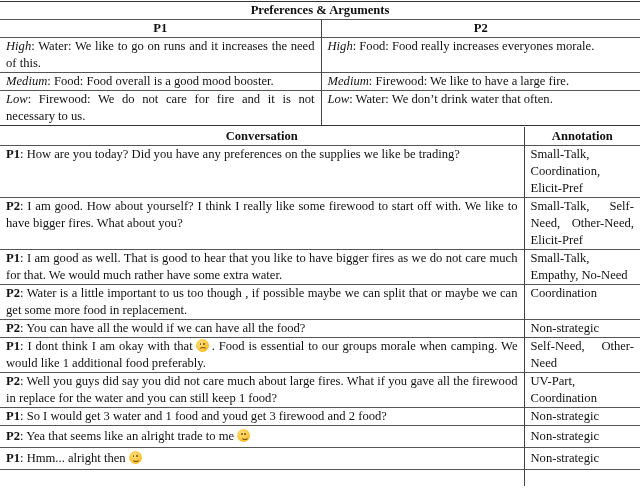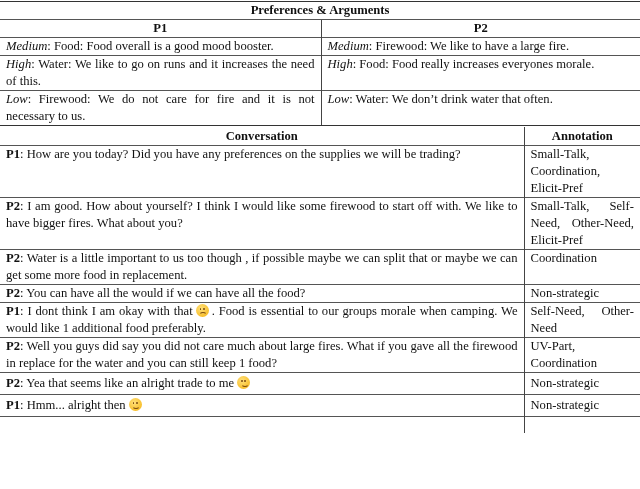--- a/index.html
+++ b/index.html
@@ -56,70 +56,78 @@
     </colgroup>
   <tbody>
       <tr class="title-row rule-heavy">
     <th colspan="2" class="rule-heavy">Preferences &amp; Arguments</th>
   </tr>
   <tr class="head-row">
     <th class="rule-light">P1</th>
     <th class="rule-light vdiv">P2</th>
   </tr>
   <tr>
+    <td class="rule-light" style="height:33px"><span class="lvl">High</span><span>: Water: We like to go on runs and it increases the need of this.</span></td>
+    <td class="rule-light vdiv"><span class="lvl">High</span><span>: Food: Food really increases everyones morale.</span></td>
+  </tr>
+  <tr>
     <td class="rule-light" style="height:16px"><span class="lvl">Medium</span><span>: Food: Food overall is a good mood booster.</span></td>
     <td class="rule-light vdiv"><span class="lvl">Medium</span><span>: Firewood: We like to have a large fire.</span></td>
-  </tr>
-  <tr>
-    <td class="rule-light" style="height:33px"><span class="lvl">High</span><span>: Water: We like to go on runs and it increases the need of this.</span></td>
-    <td class="rule-light vdiv"><span class="lvl">High</span><span>: Food: Food really increases everyones morale.</span></td>
   </tr>
   <tr>
     <td class="rule-light rule-bottom" style="height:33px"><span class="lvl">Low</span><span>: Firewood: We do not care for fire and it is not necessary to us.</span></td>
     <td class="rule-light vdiv rule-bottom"><span class="lvl">Low</span><span>: Water: We don’t drink water that often.</span></td>
   </tr>
 </tbody>
   </table>
 
 <table id="conv">
   <colgroup>
       <col style="width:524px">
       <col>
     </colgroup>
   <tbody>
       <tr class="head-row">
     <th>Conversation</th>
     <th class="vdiv">Annotation</th>
   </tr>
 
   <tr>
-    <td class="rule-light" style="height:33px"><span class="spk">P1</span><span>: How are you today? Did you have any preferences on the supplies we will be trading?</span></td>
+    <td class="rule-light" style="height:33px"><span class="spk">P1</span><span>: How are you today? Did you have any preferences on the supplies we like be trading?</span></td>
     <td class="rule-light vdiv ann">Small-Talk, Coordination, Elicit-Pref</td>
   </tr>
   <tr>
-    <td class="rule-light" style="height:50px"><span class="spk">P2</span><span>: I am good. How about yourself? I think I would like some firewood to start off with. We like to have bigger fires. What about you?</span></td>
+    <td class="rule-light" style="height:50px"><span class="spk">P2</span><span>: I am good. How about yourself? I think I really like some firewood to start off with. We like to have bigger fires. What about you?</span></td>
     <td class="rule-light vdiv ann">Small-Talk, Self-Need, Other-Need, Elicit-Pref</td>
+  </tr>
+  <tr>
+    <td class="rule-light" style="height:33px"><span class="spk">P1</span><span>: I am good as well. That is good to hear that you like to have bigger fires as we do not care much for that. We would much rather have some extra water.</span></td>
+    <td class="rule-light vdiv ann">Small-Talk, Empathy, No-Need</td>
   </tr>
   <tr>
     <td class="rule-light" style="height:34px"><span class="spk">P2</span><span>: Water is a little important to us too though , if possible maybe we can split that or maybe we can get some more food in replacement.</span></td>
     <td class="rule-light vdiv ann">Coordination</td>
   </tr>
   <tr>
     <td class="rule-light" style="height:16px"><span class="spk">P2</span><span>: You can have all the would if we can have all the food?</span></td>
     <td class="rule-light vdiv ann">Non-strategic</td>
   </tr>
   <tr>
     <td class="rule-light" style="height:34px"><span class="spk">P1</span><span>: I dont think I am okay with that</span><span class="emoji frown"><span class="mouth"></span></span><span>. Food is essential to our groups morale when camping. We would like 1 additional food preferably.</span></td>
     <td class="rule-light vdiv ann">Self-Need, Other-Need</td>
   </tr>
   <tr>
     <td class="rule-light" style="height:33px"><span class="spk">P2</span><span>: Well you guys did say you did not care much about large fires. What if you gave all the firewood in replace for the water and you can still keep 1 food?</span></td>
     <td class="rule-light vdiv ann">UV-Part, Coordination</td>
   </tr>
   <tr>
+    <td class="rule-light" style="height:17px"><span class="spk">P1</span><span>: So I would get 3 water and 1 food and youd get 3 firewood and 2 food?</span></td>
+    <td class="rule-light vdiv ann">Non-strategic</td>
+  </tr>
+  <tr>
     <td class="rule-light" style="height:19px; padding-top:2px"><span class="spk">P2</span><span>: Yea that seems like an alright trade to me</span><span class="emoji"><span class="mouth"></span></span><span></span></td>
     <td class="rule-light vdiv ann" style="padding-top:2px">Non-strategic</td>
   </tr>
   <tr>
     <td class="rule-light" style="height:19px; padding-top:2px"><span class="spk">P1</span><span>: Hmm... alright then</span><span class="emoji"><span class="mouth"></span></span><span></span></td>
     <td class="rule-light vdiv ann" style="padding-top:2px">Non-strategic</td>
   </tr>
   <tr>
     <td class="rule-light" style="height:16px"></td>
     <td class="rule-light vdiv ann"></td>

